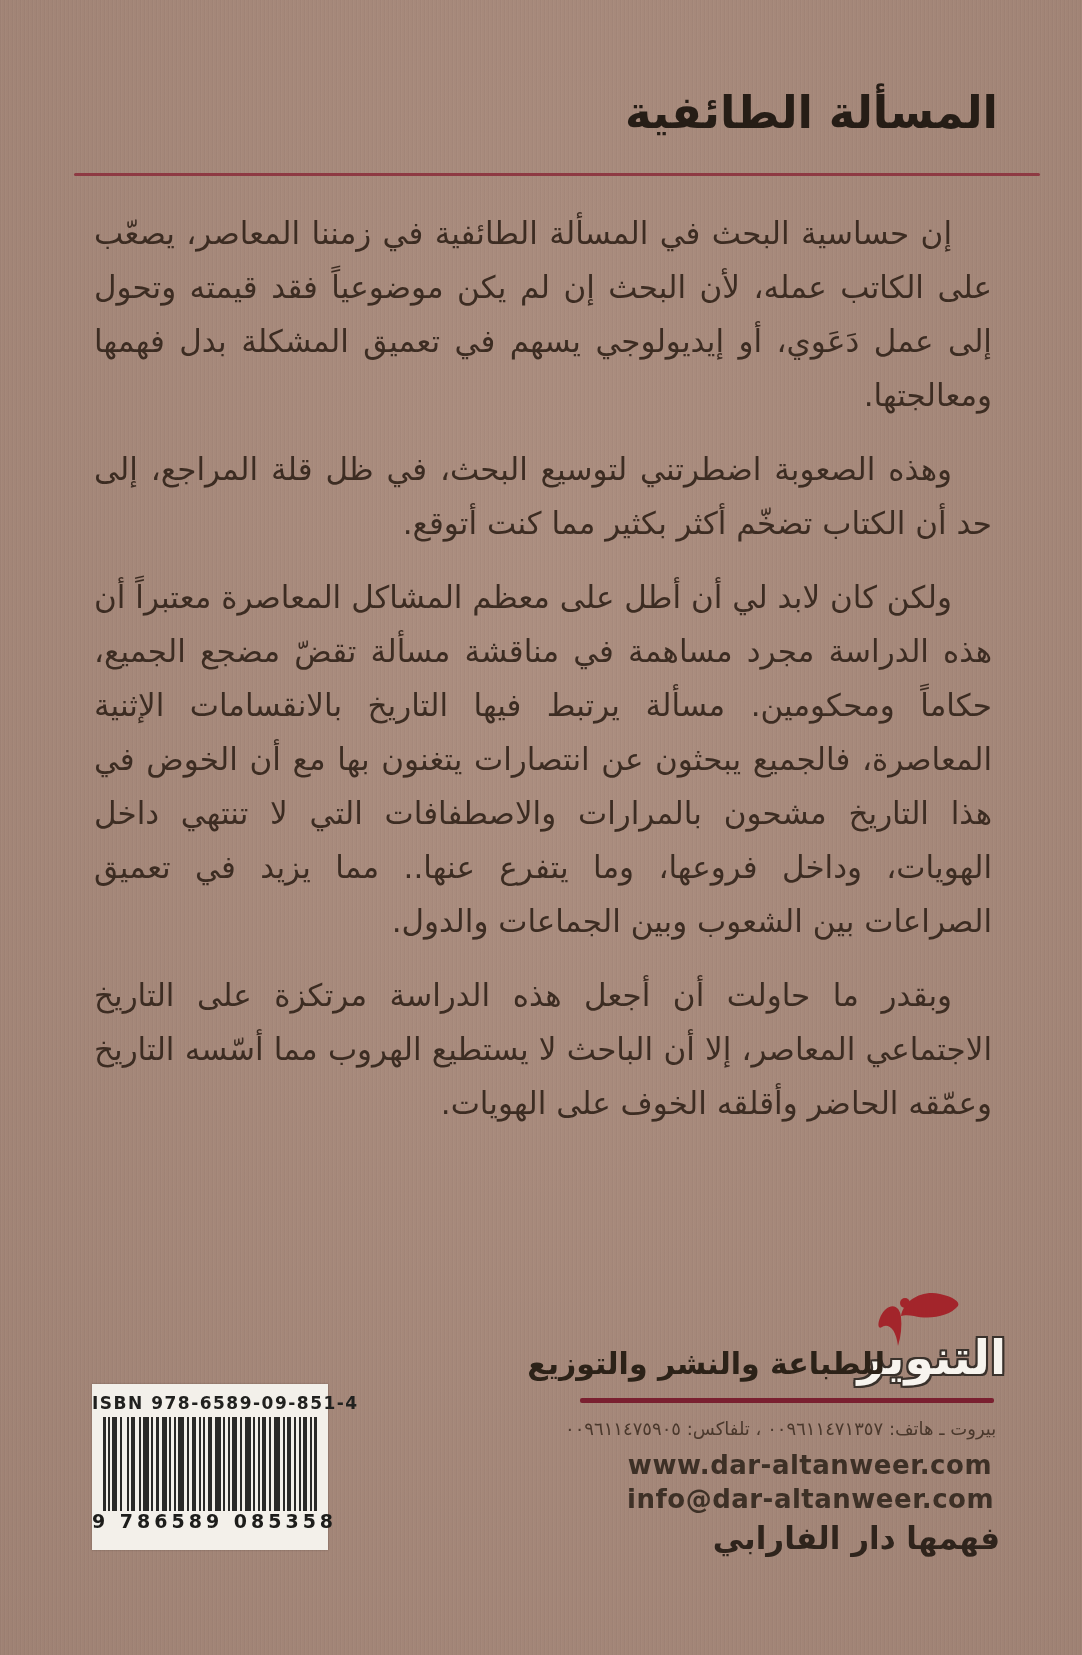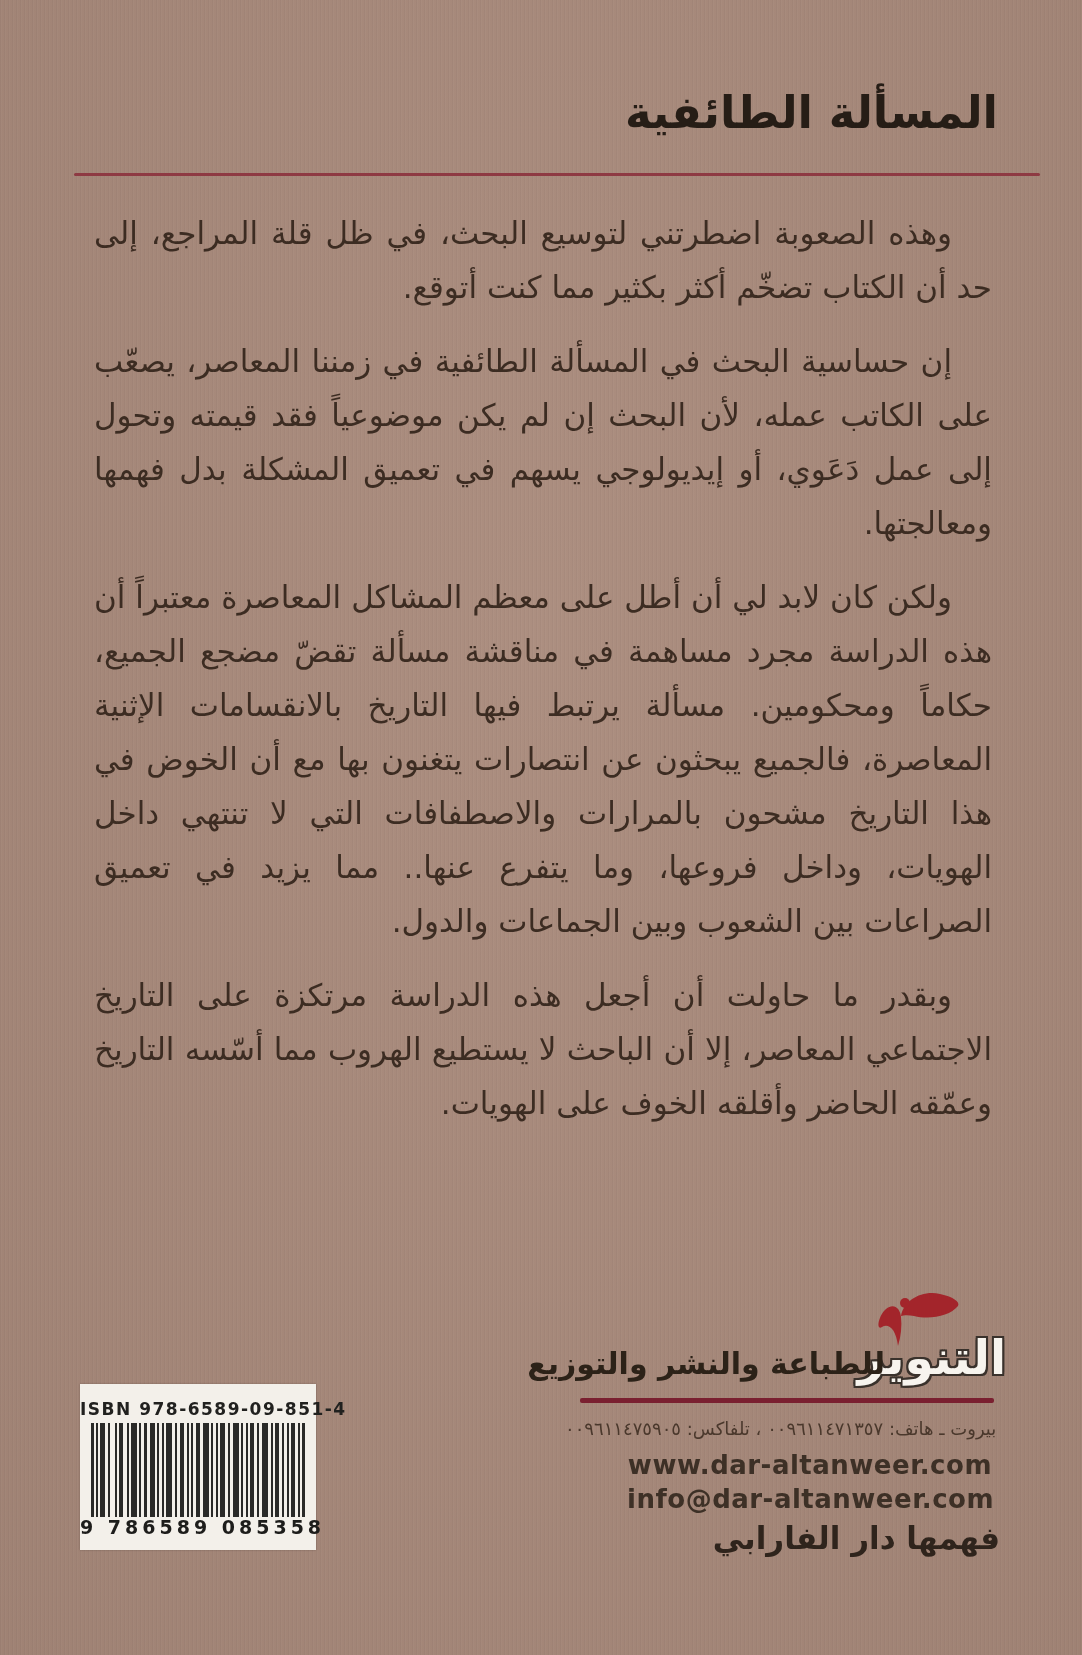--- a/index.html
+++ b/index.html
@@ -20,23 +20,23 @@
     position:absolute;top:173px;left:74px;width:966px;height:3px;
     background:#8e3a43;border-radius:2px;
   }
   .blurb{
     position:absolute;top:206px;right:90px;width:898px;
     direction:rtl;text-align:justify;
     color:#3c2c22;font-size:31px;line-height:54px;
   }
   .blurb p{margin:0 0 20px 0;text-indent:40px;}
   .barcode-block{
-    position:absolute;left:80px;top:1384px;width:236px;height:166px;
+    position:absolute;left:92px;top:1384px;width:236px;height:166px;
     background:#f3f0ea;box-shadow:0 0 2px rgba(0,0,0,0.25);
-    text-align:right;padding-top:15px;box-sizing:border-box;
+    text-align:right;padding-top:9px;box-sizing:border-box;
   }
   .isbn-label{
     font-size:17px;font-weight:bold;letter-spacing:1.5px;color:#21211f;
     white-space:nowrap;
   }
   .bars{display:block;margin:4px auto 0 auto;width:214px;height:94px;}
   .barcode-number{
     font-size:19px;font-weight:bold;letter-spacing:4px;color:#1d1d1b;
     margin-top:-1px;white-space:nowrap;
   }
@@ -77,22 +77,22 @@
     font-size:31px;font-weight:bold;color:#2f241c;direction:rtl;white-space:nowrap;
   }
 </style>
 </head>
 <body>
 
 <div class="title">المسألة الطائفية</div>
 <div class="title-rule"></div>
 
 <div class="blurb">
+  <p>إن حساسية البحث في المسألة الطائفية في زمننا المعاصر، يصعّب على الكاتب عمله، لأن البحث إن لم يكن موضوعياً فقد قيمته وتحول إلى عمل دَعَوي، أو إيديولوجي يسهم في تعميق المشكلة بدل فهمها ومعالجتها.</p>
   <p>وهذه الصعوبة اضطرتني لتوسيع البحث، في ظل قلة المراجع، إلى حد أن الكتاب تضخّم أكثر بكثير مما كنت أتوقع.</p>
-  <p>إن حساسية البحث في المسألة الطائفية في زمننا المعاصر، يصعّب على الكاتب عمله، لأن البحث إن لم يكن موضوعياً فقد قيمته وتحول إلى عمل دَعَوي، أو إيديولوجي يسهم في تعميق المشكلة بدل فهمها ومعالجتها.</p>
   <p>ولكن كان لابد لي أن أطل على معظم المشاكل المعاصرة معتبراً أن هذه الدراسة مجرد مساهمة في مناقشة مسألة تقضّ مضجع الجميع، حكاماً ومحكومين. مسألة يرتبط فيها التاريخ بالانقسامات الإثنية المعاصرة، فالجميع يبحثون عن انتصارات يتغنون بها مع أن الخوض في هذا التاريخ مشحون بالمرارات والاصطفافات التي لا تنتهي داخل الهويات، وداخل فروعها، وما يتفرع عنها.. مما يزيد في تعميق الصراعات بين الشعوب وبين الجماعات والدول.</p>
   <p>وبقدر ما حاولت أن أجعل هذه الدراسة مرتكزة على التاريخ الاجتماعي المعاصر، إلا أن الباحث لا يستطيع الهروب مما أسّسه التاريخ وعمّقه الحاضر وأقلقه الخوف على الهويات.</p>
 </div>
 
 <div class="barcode-block">
   <div class="isbn-label">ISBN 978-6589-09-851-4</div>
   <svg class="bars" viewBox="0 0 214 94" preserveAspectRatio="none">
     <g fill="#2a2a28">
       <rect x="0" y="0" width="3" height="94"></rect>
         <rect x="5" y="0" width="2" height="94"></rect>

